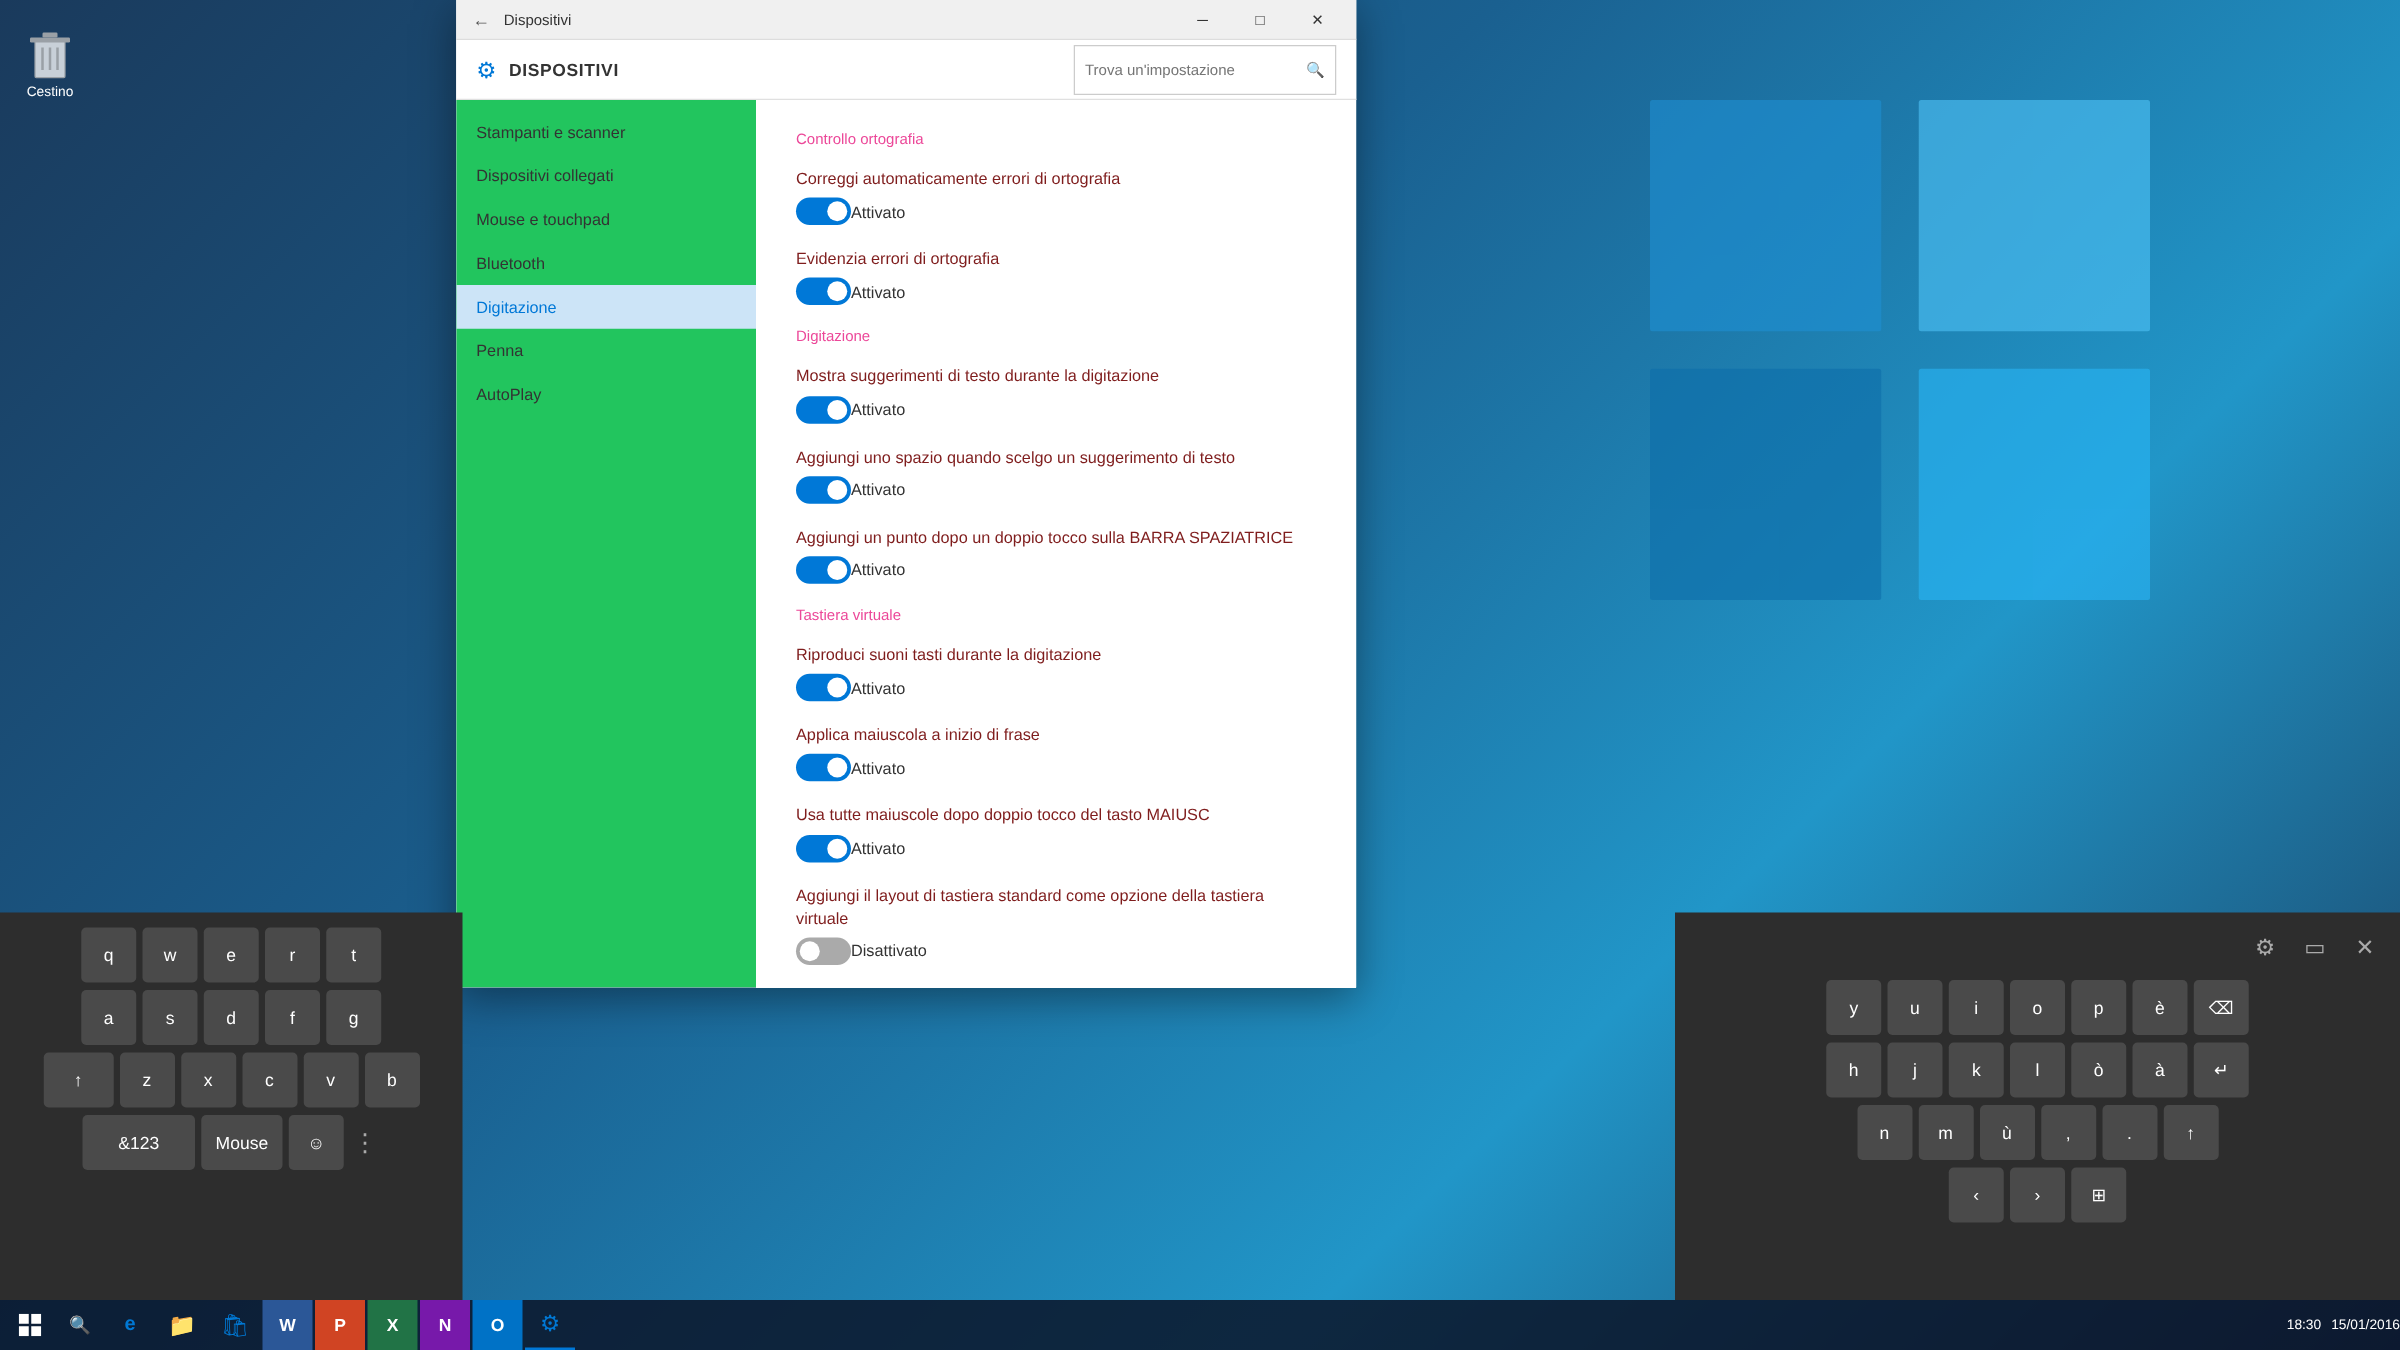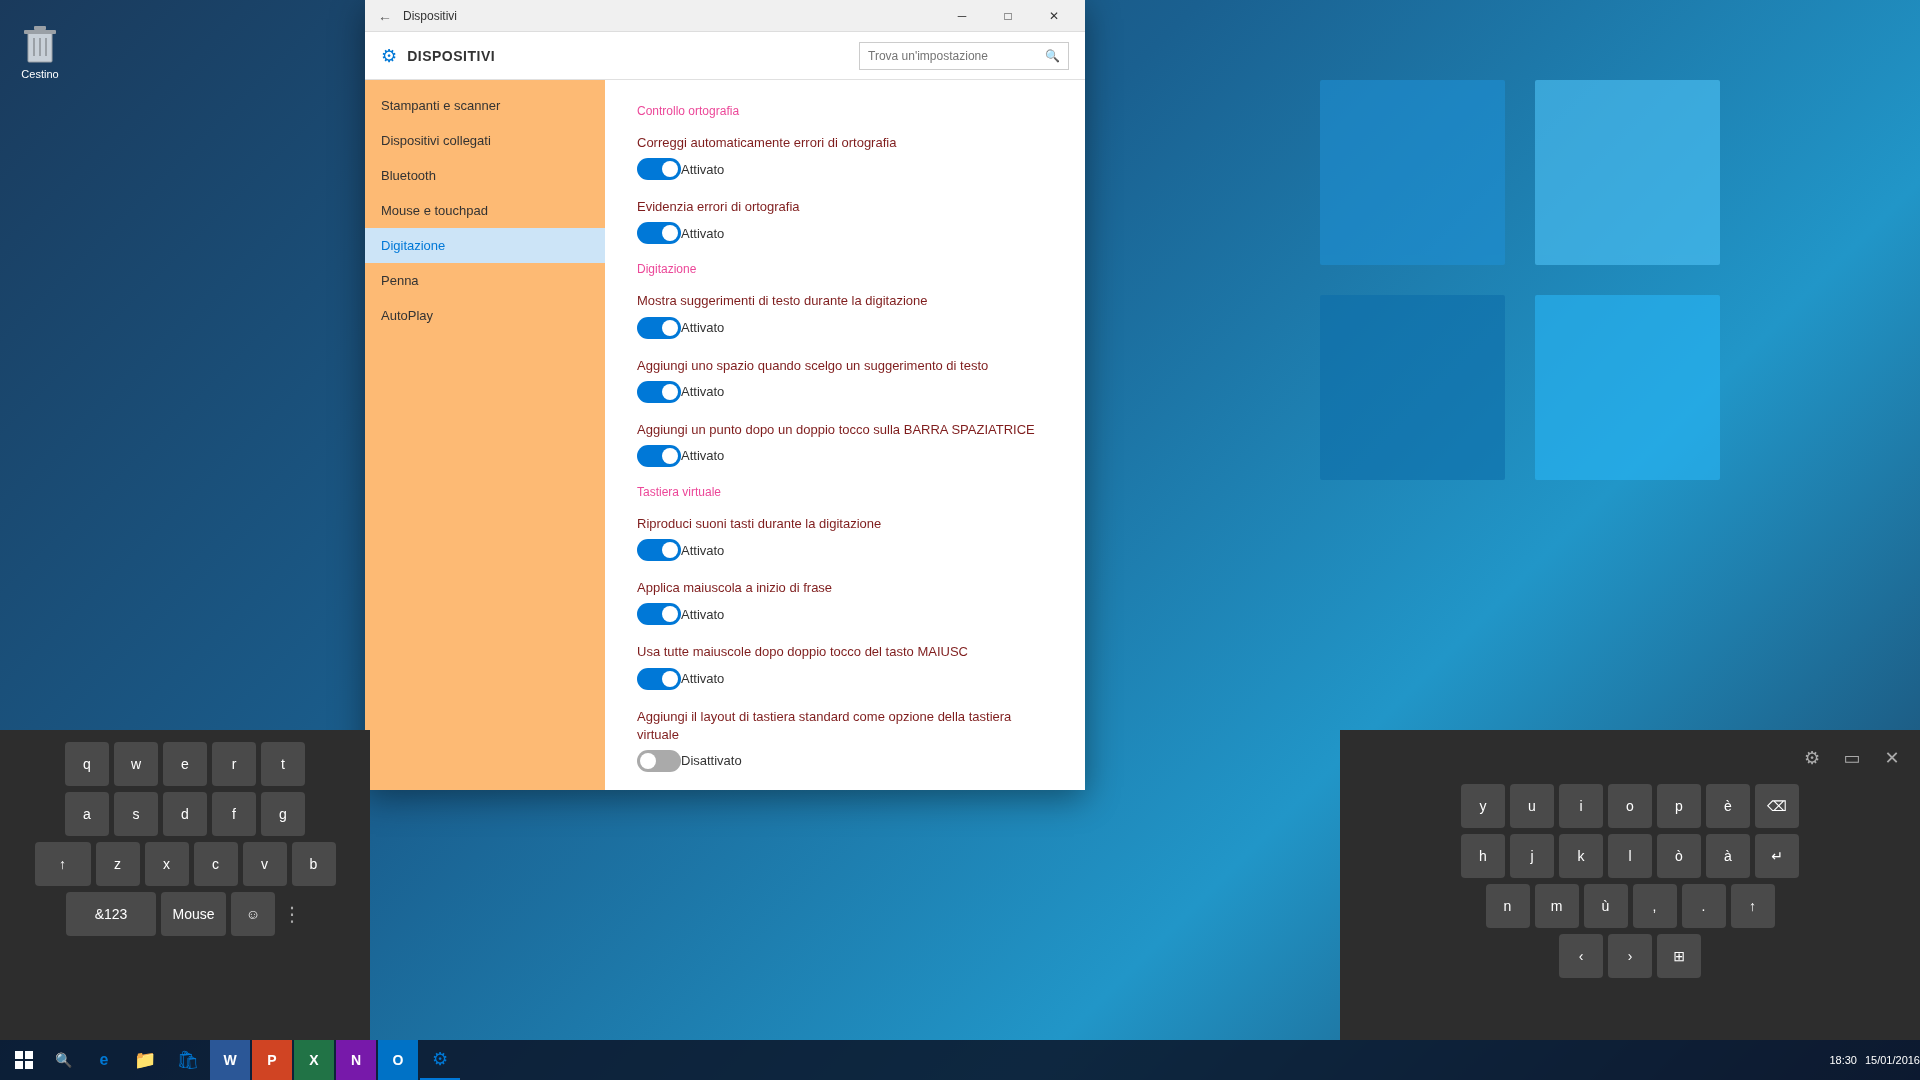--- a/index.html
+++ b/index.html
@@ -129,21 +129,21 @@
       font-size: 14px;
       font-weight: 600;
       color: #333;
       flex: 1;
       letter-spacing: 0.5px;
     }
     .search-box {
       display: flex;
       align-items: center;
       border: 1px solid #ccc;
-      height: 28px;
+      height: 40px;
       padding: 0 8px;
       width: 210px;
       background: white;
       gap: 20px;
     }
     .search-input {
       border: none;
       outline: none;
       font-size: 12px;
       width: 180px;
@@ -158,21 +158,21 @@
     
     .main-content {
       display: flex;
       flex: 1;
       overflow: hidden;
     }
 
     
     .sidebar {
       width: 240px;
-      background: #fdba74;
+      background: #22c55e;
       flex-shrink: 0;
       padding-top: 8px;
       overflow-y: auto;
     }
     .sidebar-item {
       padding: 10px 16px;
       font-size: 13px;
       color: #333;
       cursor: pointer;
       display: flex;
@@ -431,24 +431,24 @@
     <div class="main-content">
 
       <div class="sidebar">
         <div class="sidebar-item">
           <span>Stampanti e scanner</span>
         </div>
         <div class="sidebar-item">
           <span>Dispositivi collegati</span>
         </div>
         <div class="sidebar-item">
+          <span>Mouse e touchpad</span>
+        </div>
+        <div class="sidebar-item">
           <span>Bluetooth</span>
-        </div>
-        <div class="sidebar-item">
-          <span>Mouse e touchpad</span>
         </div>
         <div class="sidebar-item active">
           <span>Digitazione</span>
         </div>
         <div class="sidebar-item">
           <span>Penna</span>
         </div>
         <div class="sidebar-item">
           <span>AutoPlay</span>
         </div>

